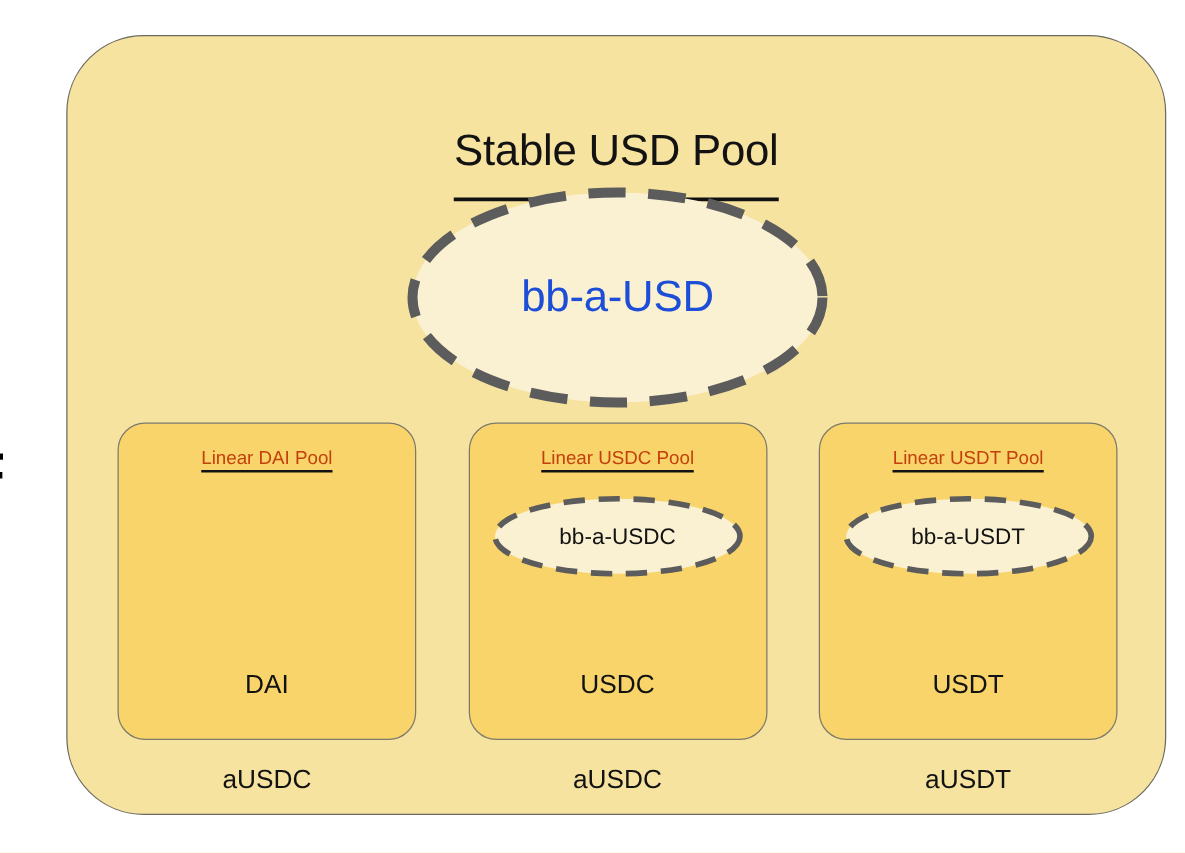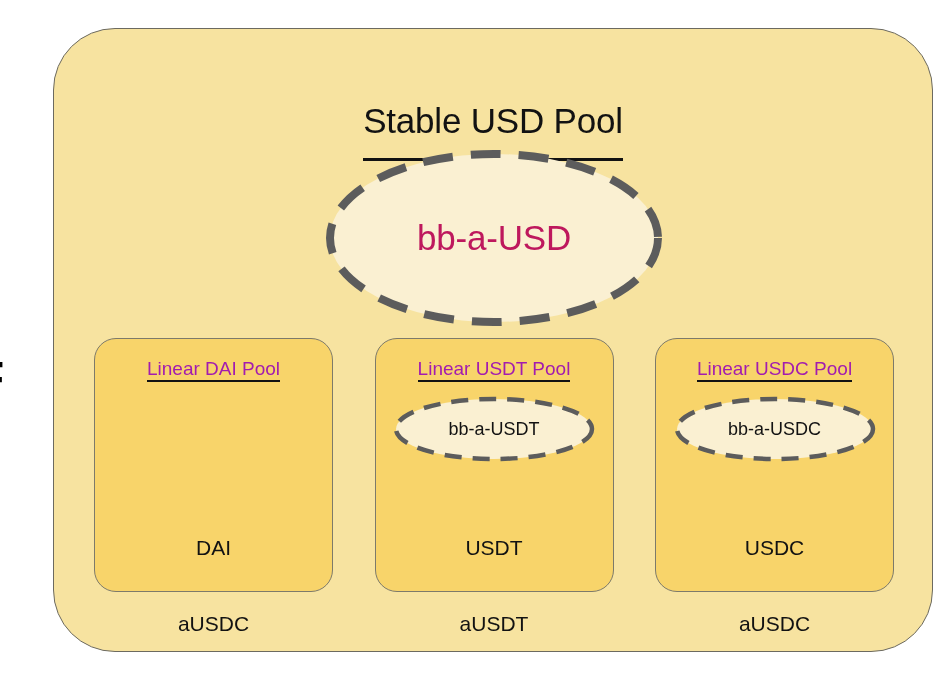--- a/index.html
+++ b/index.html
@@ -70,21 +70,21 @@
     height: 180px;
   }
   #main-ellipse svg { display: block; }
   #main-ellipse .elabel {
     position: absolute;
     left: 0; right: 0; top: 0; bottom: 0;
     display: flex;
     align-items: center;
     justify-content: center;
     font-size: 35px;
-    color: #be185d;
+    color: #1d4ed8;
     letter-spacing: -0.2px;
   }
 
   
   #pool-row {
     position: absolute;
     left: 40px;
     top: 309px;
     width: 800px;
     height: 254px;
@@ -98,22 +98,22 @@
     box-sizing: border-box;
     background: #f8d46a;
     border: 1.5px solid #7d7a6a;
     border-radius: 22px;
   }
   .lp-title {
     position: absolute;
     left: 0; right: 0;
     top: 19px;
     text-align: center;
-    font-size: 19px;
-    color: #a21caf;
+    font-size: 15px;
+    color: #c2410c;
   }
   .lp-title .u {
     border-bottom: 2px solid #121212;
     padding-bottom: 1px;
   }
   .lp-ellipse {
     position: absolute;
     left: 50%;
     top: 56px;
     transform: translateX(-50%);
@@ -166,44 +166,44 @@
         <span class="u">Linear DAI Pool</span>
       </div>
       <div class="lp-tokens">
         <div>DAI</div>
         <div>aUSDC</div>
       </div>
     </div>
 
     <div class="linear-pool">
       <div class="lp-title">
+        <span class="u">Linear USDC Pool</span>
+      </div>
+      <div class="lp-ellipse">
+        <svg width="205" height="68" viewBox="0 0 205 68">
+          <ellipse cx="102.5" cy="34" rx="98" ry="30" fill="#faf0d2" stroke="#5c5c5c" stroke-width="4.5" stroke-dasharray="17 11" stroke-linecap="butt"></ellipse>
+        </svg>
+        <div class="elabel">bb-a-USDC</div>
+      </div>
+      <div class="lp-tokens">
+        <div>USDC</div>
+        <div>aUSDC</div>
+      </div>
+    </div>
+
+    <div class="linear-pool">
+      <div class="lp-title">
         <span class="u">Linear USDT Pool</span>
       </div>
       <div class="lp-ellipse">
         <svg width="205" height="68" viewBox="0 0 205 68">
           <ellipse cx="102.5" cy="34" rx="98" ry="30" fill="#faf0d2" stroke="#5c5c5c" stroke-width="4.5" stroke-dasharray="17 11" stroke-linecap="butt"></ellipse>
         </svg>
         <div class="elabel">bb-a-USDT</div>
       </div>
       <div class="lp-tokens">
         <div>USDT</div>
         <div>aUSDT</div>
       </div>
     </div>
 
-    <div class="linear-pool">
-      <div class="lp-title">
-        <span class="u">Linear USDC Pool</span>
-      </div>
-      <div class="lp-ellipse">
-        <svg width="205" height="68" viewBox="0 0 205 68">
-          <ellipse cx="102.5" cy="34" rx="98" ry="30" fill="#faf0d2" stroke="#5c5c5c" stroke-width="4.5" stroke-dasharray="17 11" stroke-linecap="butt"></ellipse>
-        </svg>
-        <div class="elabel">bb-a-USDC</div>
-      </div>
-      <div class="lp-tokens">
-        <div>USDC</div>
-        <div>aUSDC</div>
-      </div>
-    </div>
-
   </div>
 </div>
 
 </body></html>

